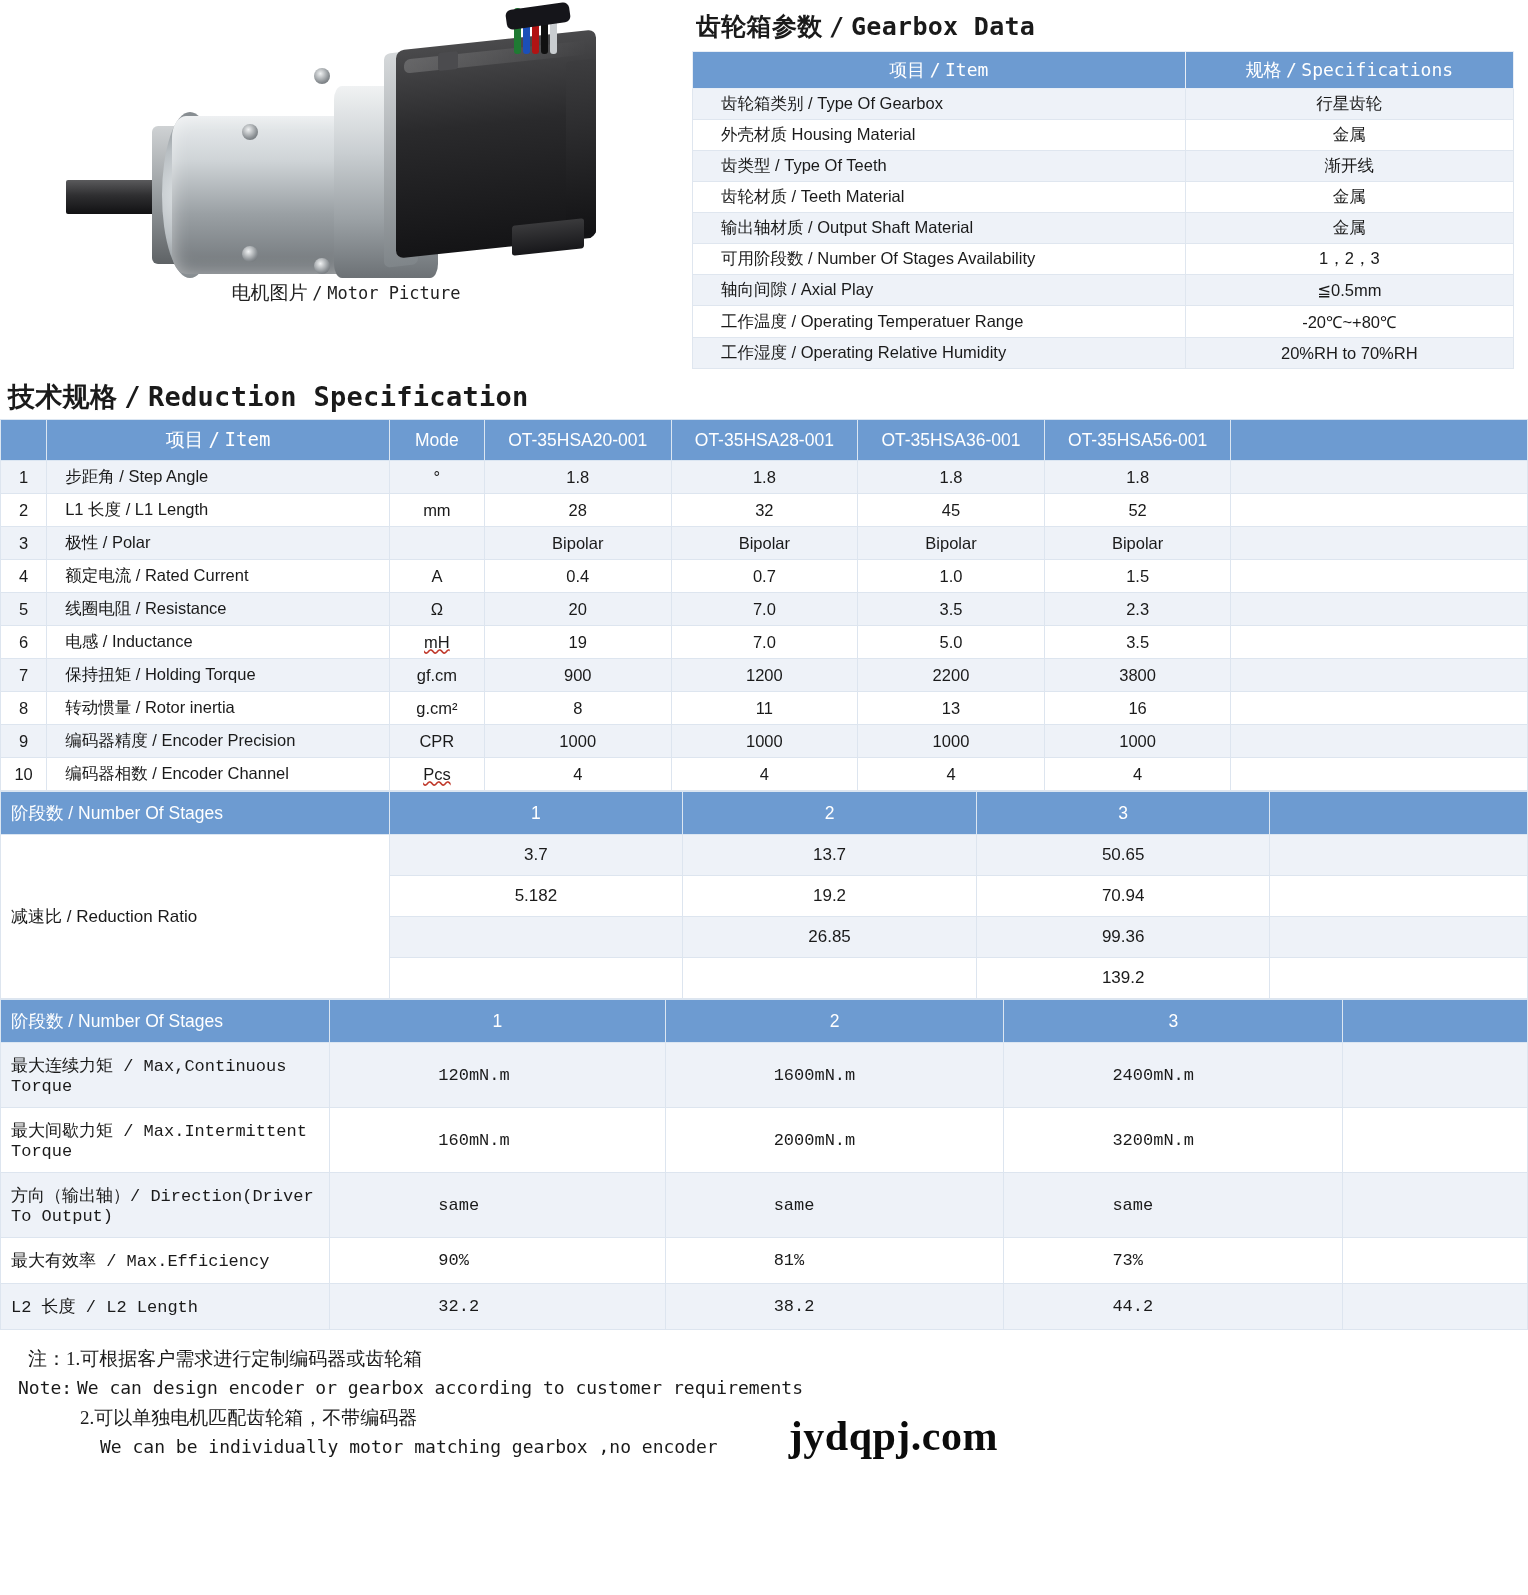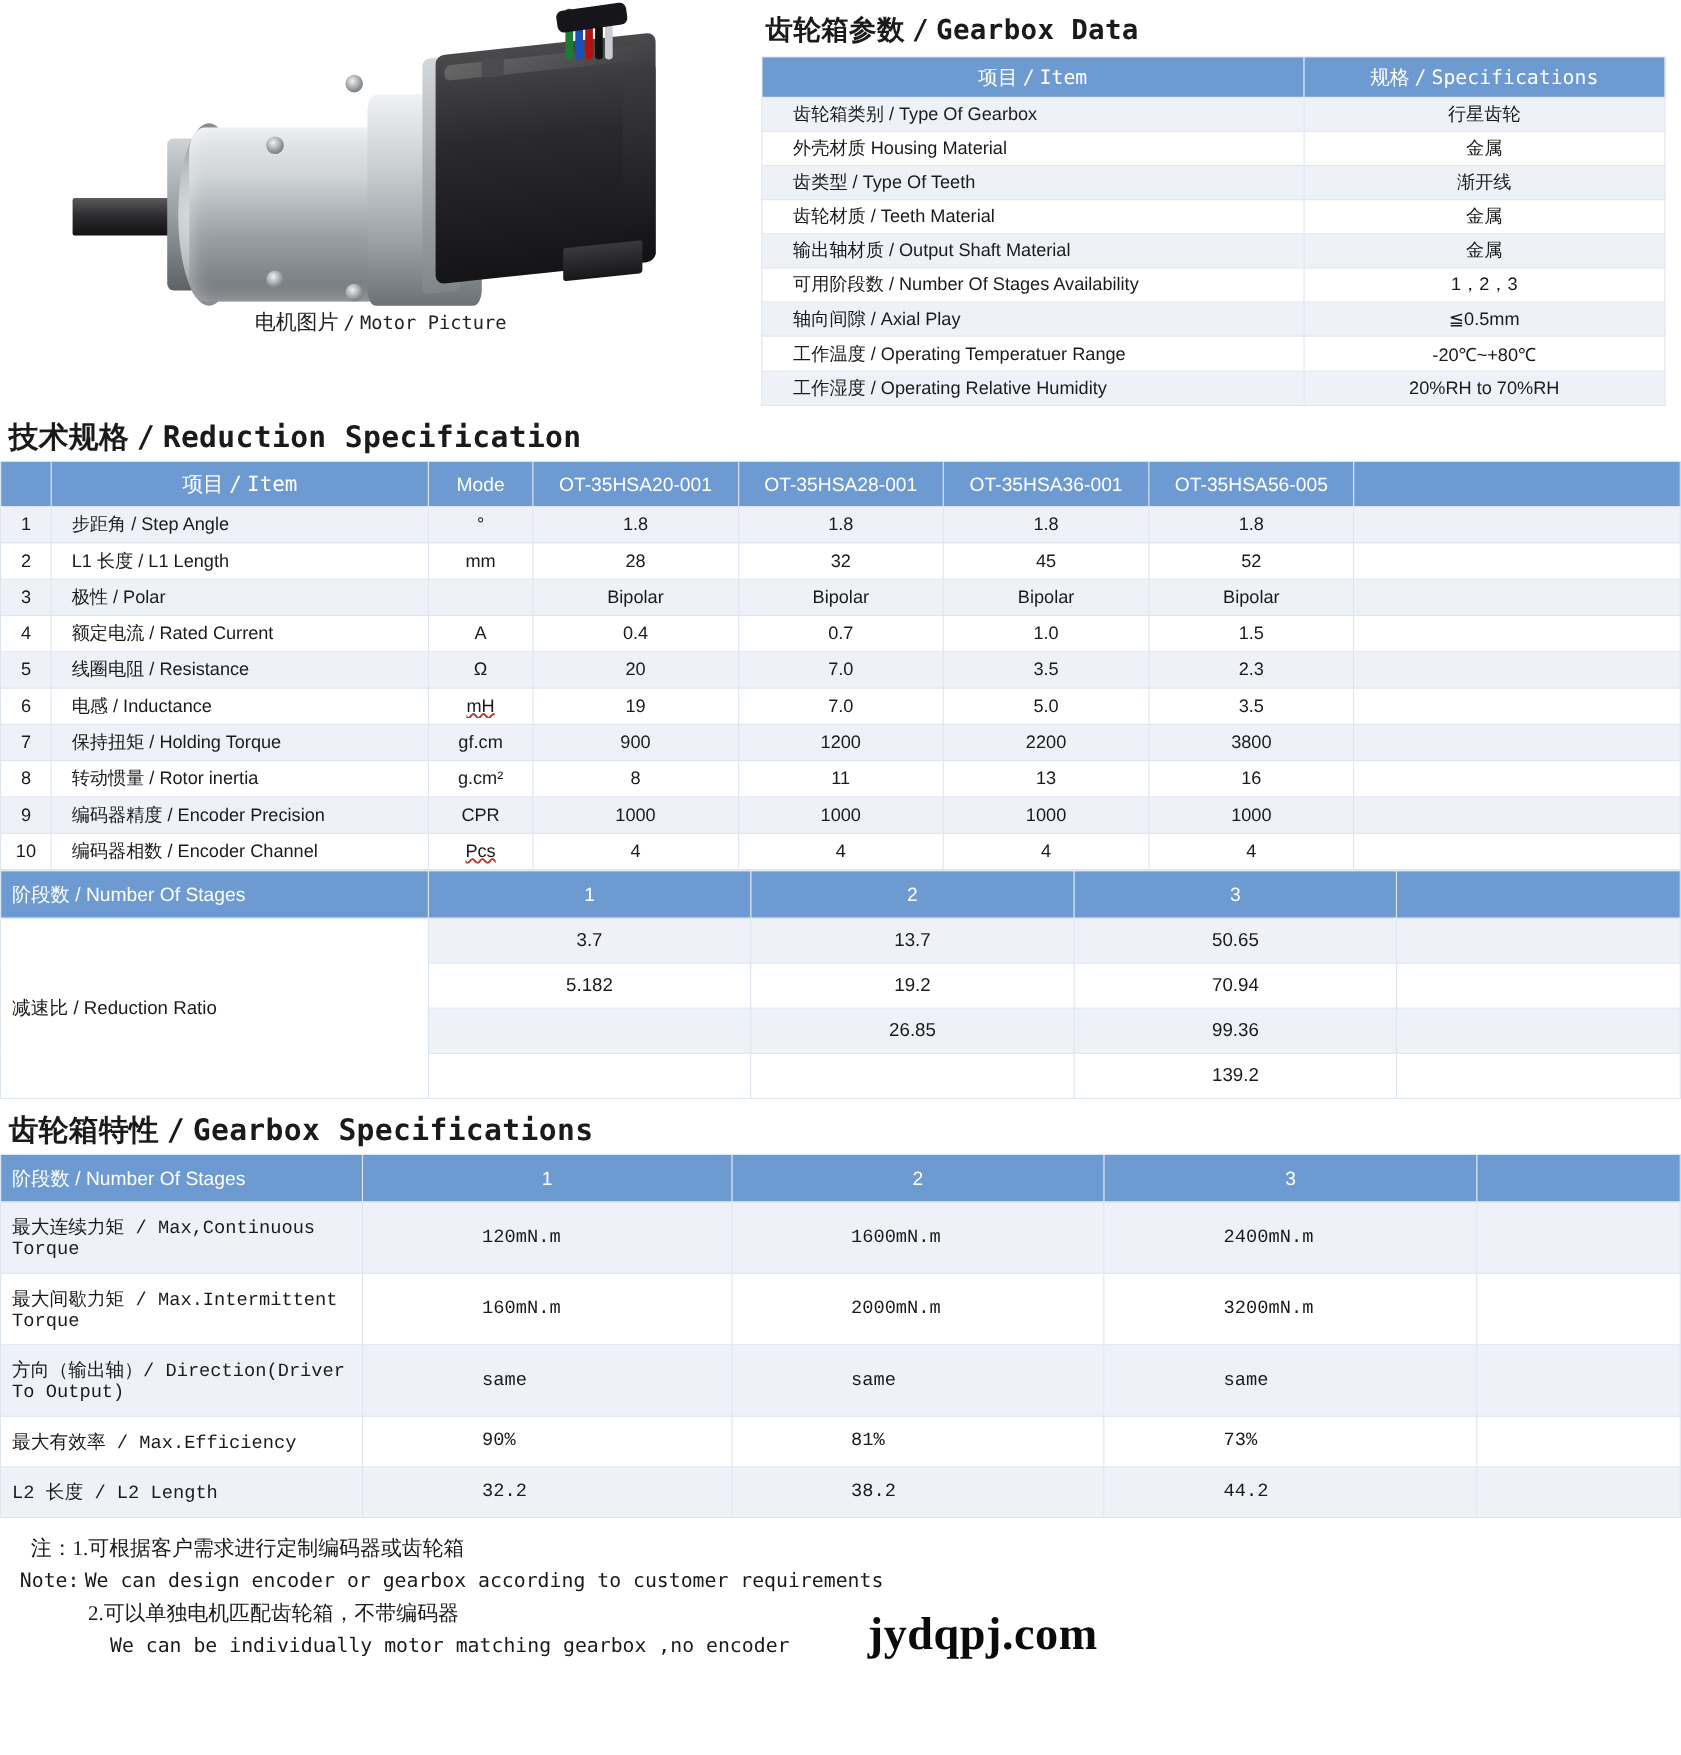--- a/index.html
+++ b/index.html
@@ -301,21 +301,21 @@
         <th></th>
         <th class="item">
           <span>项目</span>
           <span class="en">/</span>
           <span class="en">Item</span>
         </th>
         <th>Mode</th>
         <th>OT-35HSA20-001</th>
         <th>OT-35HSA28-001</th>
         <th>OT-35HSA36-001</th>
-        <th>OT-35HSA56-005</th>
+        <th>OT-35HSA56-001</th>
         <th></th>
       </tr>
     </thead>
     <tbody>
       <tr>
         <td class="no">1</td>
         <td class="label">步距角 / Step Angle</td>
         <td class="mode">°</td>
         <td class="val">1.8</td>
         <td class="val">1.8</td>
@@ -449,25 +449,20 @@
       </tr>
       <tr>
         <td class="stage"></td>
         <td class="stage"></td>
         <td class="stage">139.2</td>
         <td class="pad"></td>
       </tr>
     </tbody>
   </table>
 
-  <div class="sec-h">
-    <span>齿轮箱特性</span>
-    <span class="en">/</span>
-    <span class="en">Gearbox Specifications</span>
-  </div>
 
   <table class="gs">
     <thead>
       <tr>
         <th class="left">阶段数 / Number Of Stages</th>
         <th>1</th>
         <th>2</th>
         <th>3</th>
         <th></th>
       </tr>

